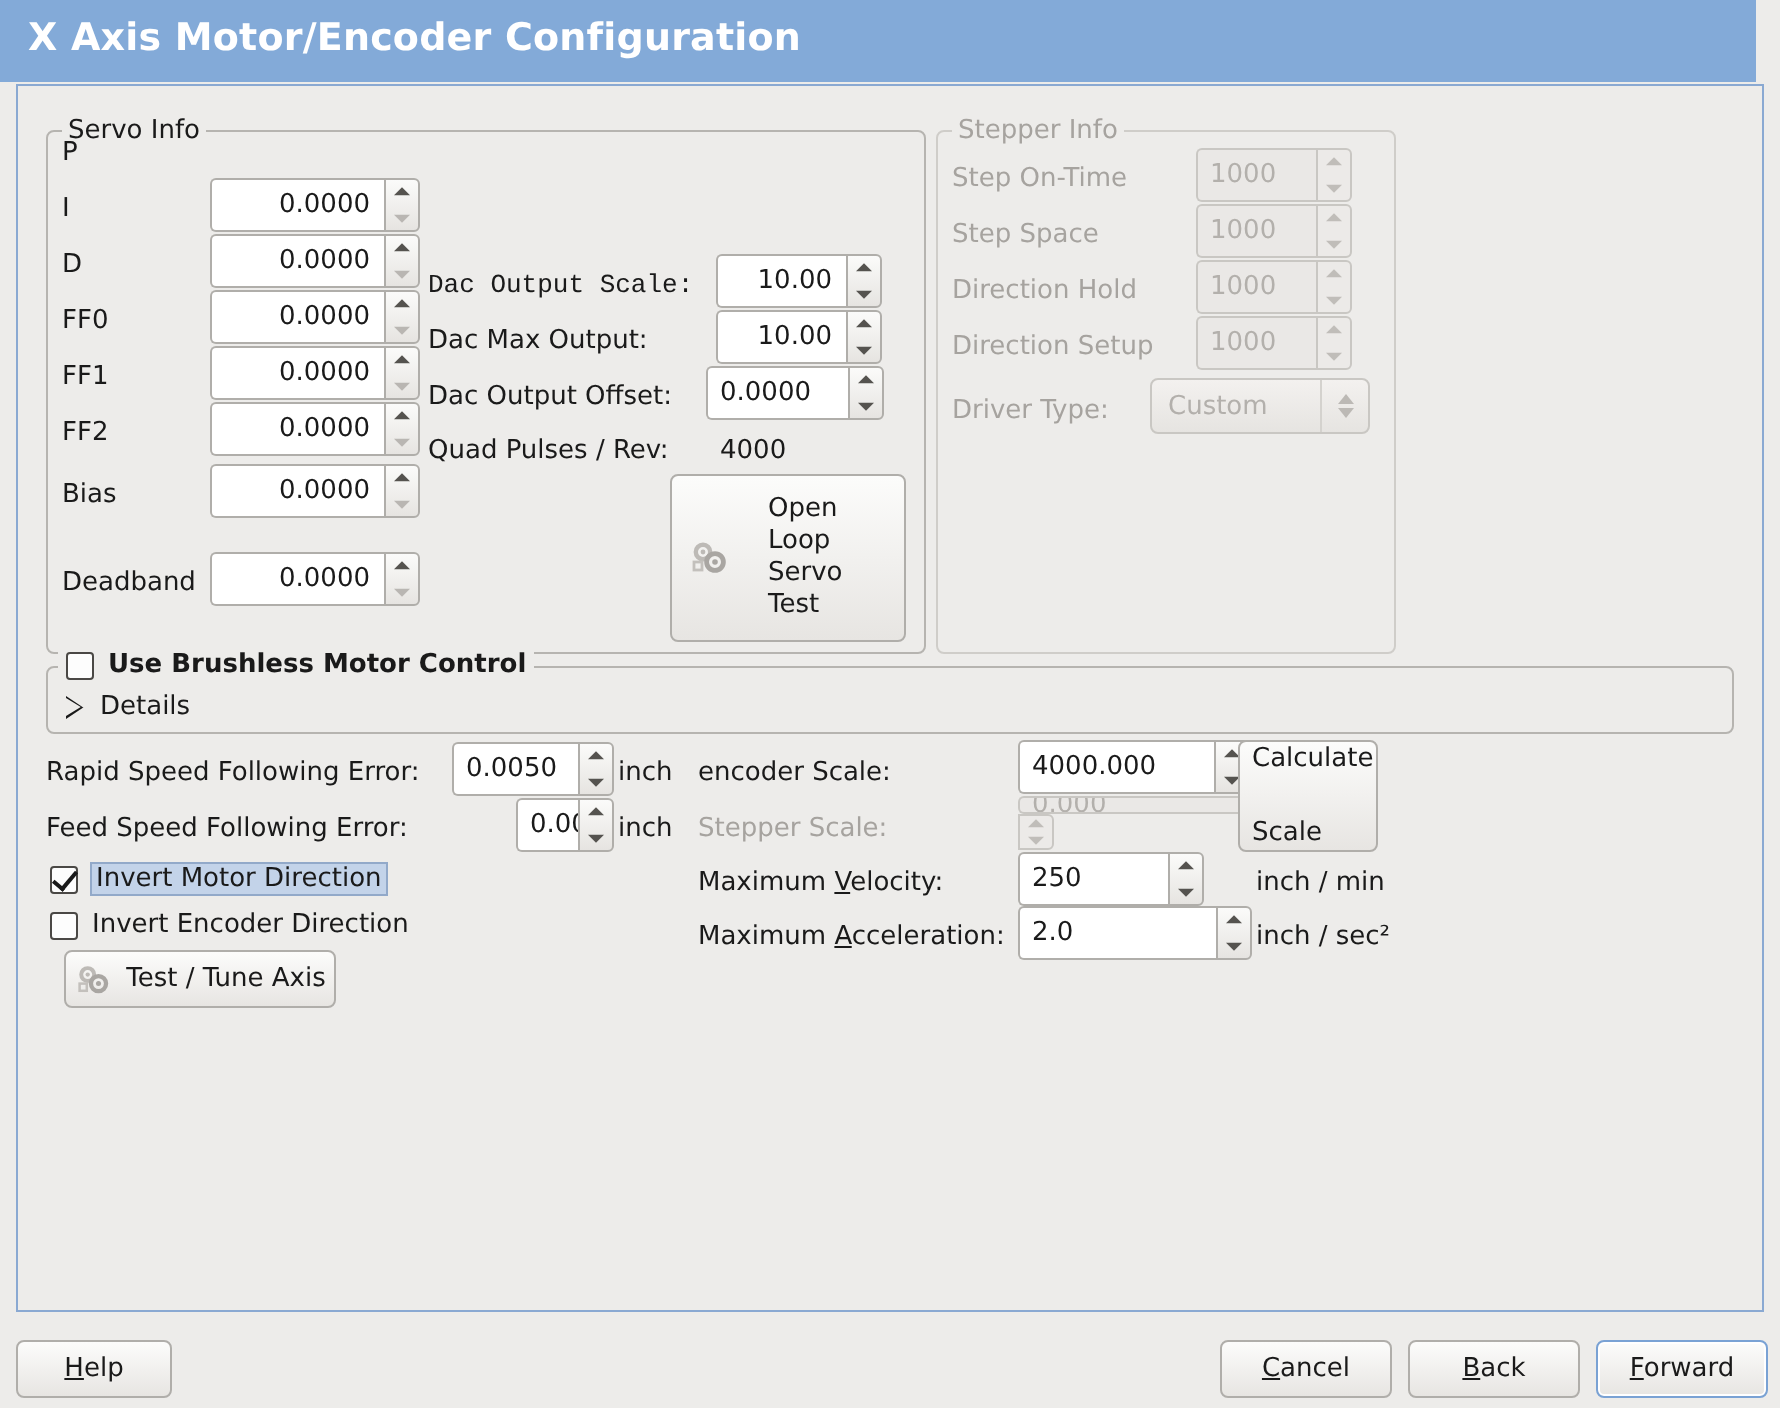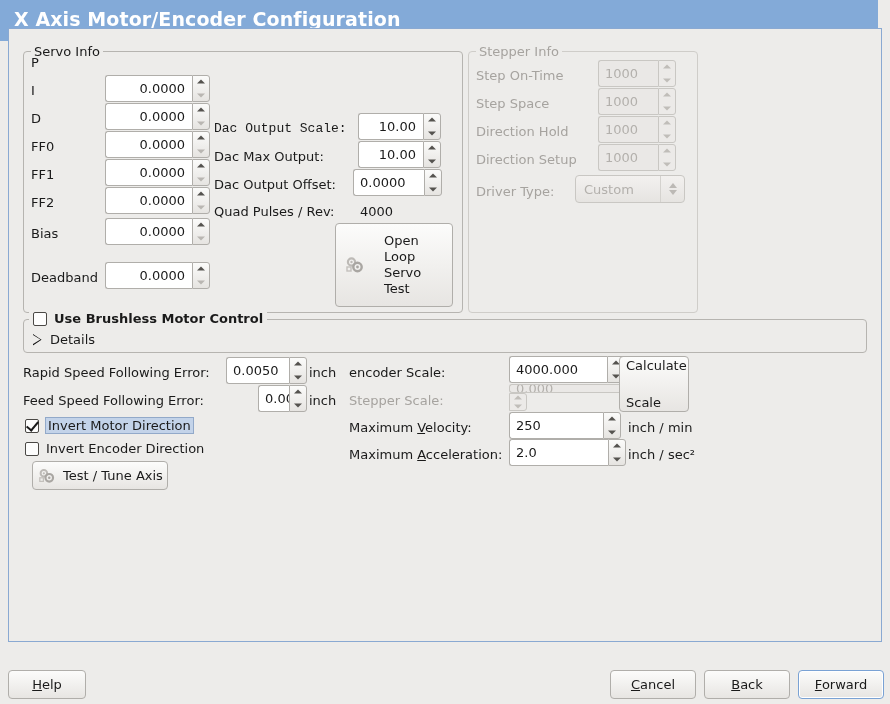--- a/index.html
+++ b/index.html
@@ -21,21 +21,21 @@
   }
   #title-text {
     position:absolute; left:14px; top:8px;
     font-size:19px; font-weight:bold; color:#ffffff;
     letter-spacing:0.1px;
     font-family:"DejaVu Sans", sans-serif;
   }
 
   
   #content-panel {
-    position:absolute; left:8px; top:28px; width:874px; height:614px;
+    position:absolute; left:8px; top:42px; width:874px; height:614px;
     background:#edecea;
     border:1px solid #8aa9d2;
   }
 
   
   .frame {
     position:absolute;
     border:1px solid #b6b4b0;
     border-radius:4px;
     background:transparent;
@@ -419,21 +419,21 @@
     </div>
 
     <div class="btn" style="left:610px; top:327px; width:70px; height:56px; flex-direction:column; align-items:flex-start; padding-left:6px; justify-content:space-between; line-height:17px;">
       <span>Calculate</span>
       <span>Scale</span>
     </div>
 
     <div class="lbl" style="left:340px; top:391px;">
       <span>Maximum </span><span class="mn">V</span><span>elocity:</span>
     </div>
-    <div class="spin" style="left:500px; top:383px; width:112px;">
+    <div class="spin" style="left:500px; top:383px; width:93px;">
       <div class="entry left">250</div>
       <div class="btns">
           <div class="up"></div>
           <div class="dn"></div>
         </div>
     </div>
     <div class="lbl" style="left:619px; top:391px;">inch / min</div>
 
     <div class="lbl" style="left:340px; top:418px;">
       <span>Maximum </span><span class="mn">A</span><span>cceleration:</span>

